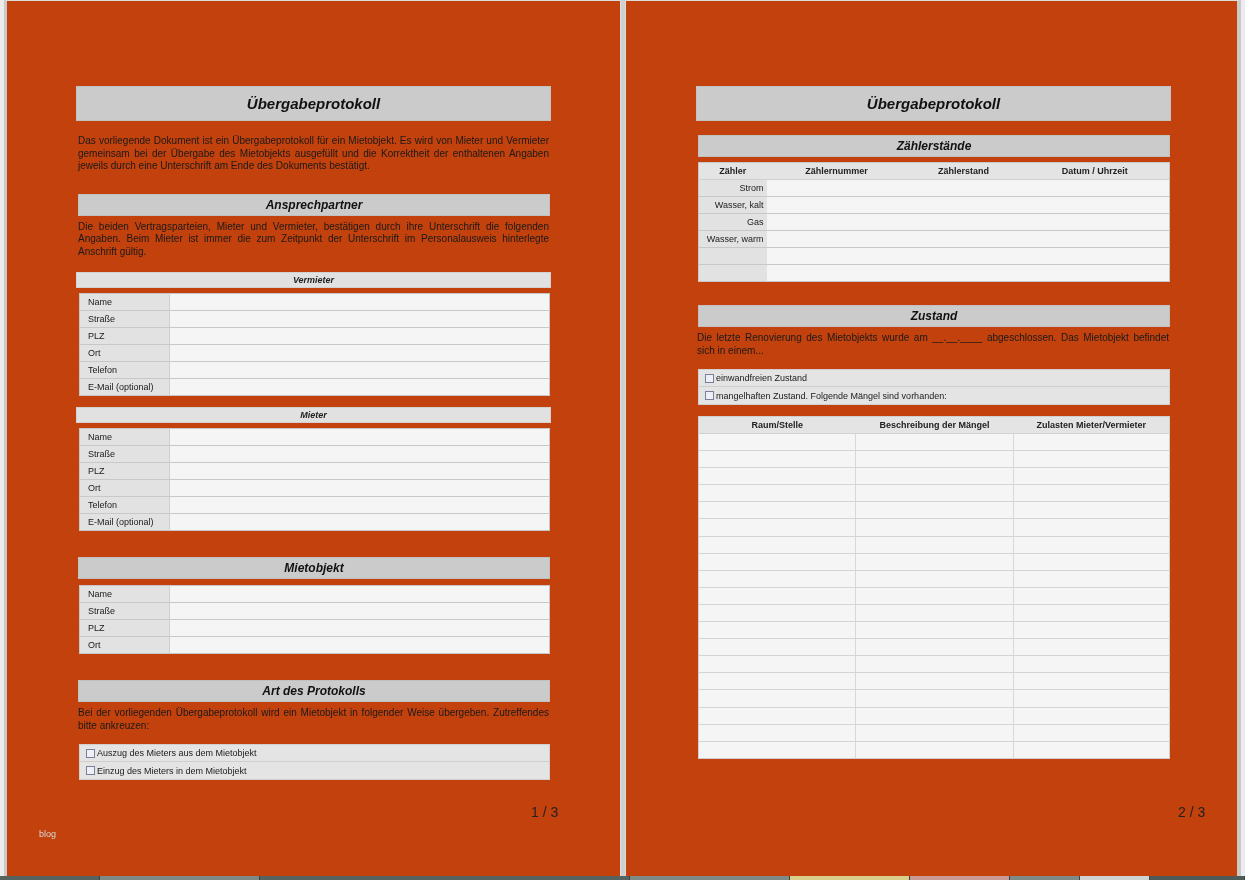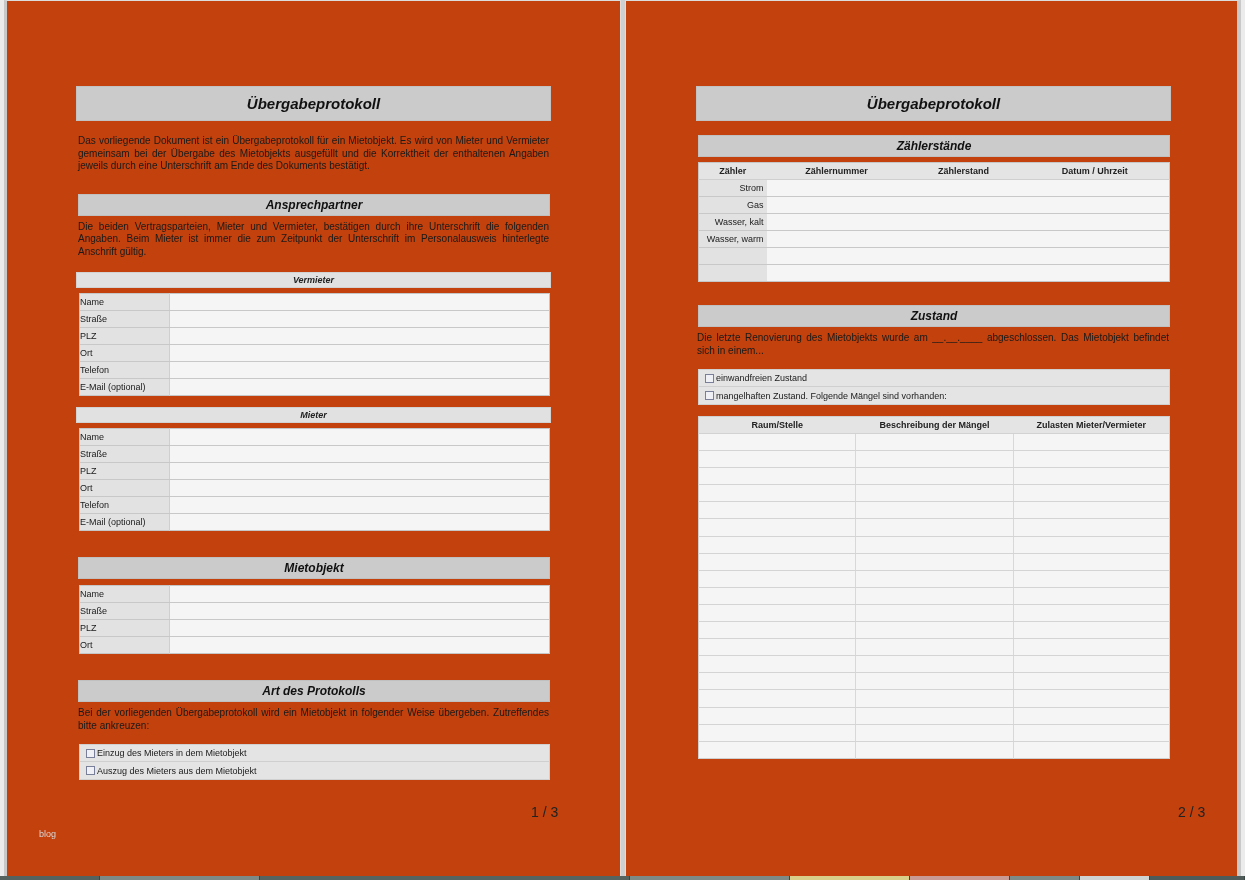--- a/index.html
+++ b/index.html
@@ -20,21 +20,21 @@
 
   .section-bar { height: 22px; background: #cbcbcb; border: 1px solid #c0c0c0; display: flex; align-items: center; justify-content: center; margin-left: 2px; margin-right: 1px; }
   .section-bar span { font-weight: bold; font-style: italic; font-size: 12px; color: #111; }
 
   .sub-bar { height: 16px; background: #e1e1e1; border: 1px solid #d2d2d2; display: flex; align-items: center; justify-content: center; }
   .sub-bar span { font-weight: bold; font-style: italic; font-size: 9px; color: #222; }
 
   .para { font-size: 10px; line-height: 12.5px; text-align: justify; padding: 0 2px; color: #1a1a1a; }
 
   table.form { width: 471px; margin-left: 3px; border-collapse: collapse; border: 1px solid #c6c6c6; }
-  table.form td { height: 17px; border-bottom: 1px solid #c8c8c8; font-size: 9px; padding: 0 0; }
+  table.form td { height: 17px; border-bottom: 1px solid #c8c8c8; font-size: 9px; padding: 0 8px; }
   table.form tr:last-child td { border-bottom: none; }
   table.form td.lbl { width: 90px; background: #e2e2e2; border-right: 1px solid #cfcfcf; }
   table.form td.val { background: #f5f5f5; }
 
   .check-box { margin-left: 3px; width: 471px; border: 1px solid #d0d0d0; background: #e4e4e4; }
   .check-row { height: 17px; display: flex; align-items: center; padding-left: 6px; font-size: 9px; border-bottom: 1px solid #cfcfcf; }
   .check-row:last-child { border-bottom: none; }
   .cb { width: 9px; height: 9px; border: 1px solid #7a7f99; background: #eef0f6; margin-right: 2px; display: inline-block; }
 
   table.meter { width: 472px; margin-left: 2px; border-collapse: collapse; border: 1px solid #c6c6c6; }
@@ -160,25 +160,25 @@
         </tbody>
     </table>
 
     <div class="section-bar" style="margin-top:26px;">
       <span>Art des Protokolls</span>
     </div>
     <p class="para" style="margin-top:5px;">Bei der vorliegenden Übergabeprotokoll wird ein Mietobjekt in folgender Weise übergeben. Zutreffendes bitte ankreuzen:</p>
     <div class="check-box" style="margin-top:12px;">
       <div class="check-row">
         <span class="cb"></span>
-        <span>Einzug des Mieters in dem Mietobjekt</span>
+        <span>Auszug des Mieters aus dem Mietobjekt</span>
       </div>
       <div class="check-row">
         <span class="cb"></span>
-        <span>Auszug des Mieters aus dem Mietobjekt</span>
+        <span>Einzug des Mieters in dem Mietobjekt</span>
       </div>
     </div>
   </div>
   <div class="page-num">1 / 3</div>
   <div class="watermark">blog</div>
 </div>
 
 <div class="gutter"></div>
 
 <div class="page" id="page2">
@@ -200,27 +200,27 @@
         </tr>
       </thead>
       <tbody id="meter-body">
           <tr>
             <td class="lbl">Strom</td>
             <td></td>
             <td></td>
             <td></td>
           </tr>
           <tr>
+            <td class="lbl">Wasser, kalt</td>
+            <td></td>
+            <td></td>
+            <td></td>
+          </tr>
+          <tr>
             <td class="lbl">Gas</td>
-            <td></td>
-            <td></td>
-            <td></td>
-          </tr>
-          <tr>
-            <td class="lbl">Wasser, kalt</td>
             <td></td>
             <td></td>
             <td></td>
           </tr>
           <tr>
             <td class="lbl">Wasser, warm</td>
             <td></td>
             <td></td>
             <td></td>
           </tr>

